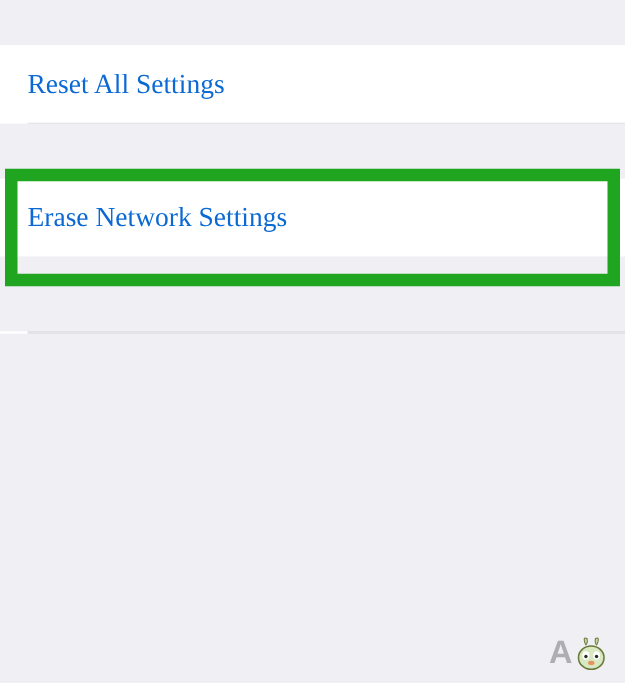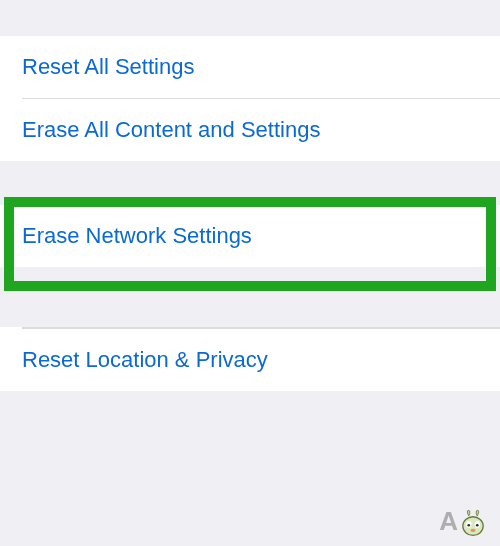--- a/index.html
+++ b/index.html
@@ -22,20 +22,21 @@
     .group {
       background: #ffffff;
     }
     .row {
       padding: 18px 22px;
       font-size: 22px;
       font-weight: 400;
       color: #0b69d4;
       background: #ffffff;
       position: relative;
+      font-family: Liberation Serif, serif;
     }
     .divider {
       height: 1px;
       background: #dcdcdf;
       margin-left: 22px;
     }
     .group-gap {
       height: 44px;
       background: #efeff4;
     }
@@ -79,44 +80,38 @@
 </head>
 <body>
 
 <div class="spacer-top"></div>
 
 <div class="group">
   <div class="row">
     <span>Reset All Settings</span>
   </div>
   <div class="divider"></div>
-  <div class="row">
-    <span>Erase All Content and Settings</span>
-  </div>
 </div>
 
 <div class="group-gap"></div>
 
 <div class="highlight-wrapper">
   <div class="group">
     <div class="row">
       <span>Erase Network Settings</span>
     </div>
   </div>
   <div class="highlight-box"></div>
 </div>
 
 <div class="group-gap-after-highlight"></div>
 
 <div class="group">
   <div class="divider"></div>
   <div class="divider"></div>
-  <div class="row">
-    <span>Reset Location &amp; Privacy</span>
-  </div>
 </div>
 
 <div class="watermark">
   <span>A</span>
   <span class="watermark-icon">
     <svg viewBox="0 0 40 40" width="34" height="34">
       <ellipse cx="20" cy="26" rx="12" ry="11" fill="#d8e8c0" stroke="#6a7a3a" stroke-width="1.5"></ellipse>
       <ellipse cx="15" cy="24" rx="3.2" ry="4" fill="#ffffff"></ellipse>
       <ellipse cx="25" cy="24" rx="3.2" ry="4" fill="#ffffff"></ellipse>
       <circle cx="15" cy="25" r="1.6" fill="#2a2a2a"></circle>

